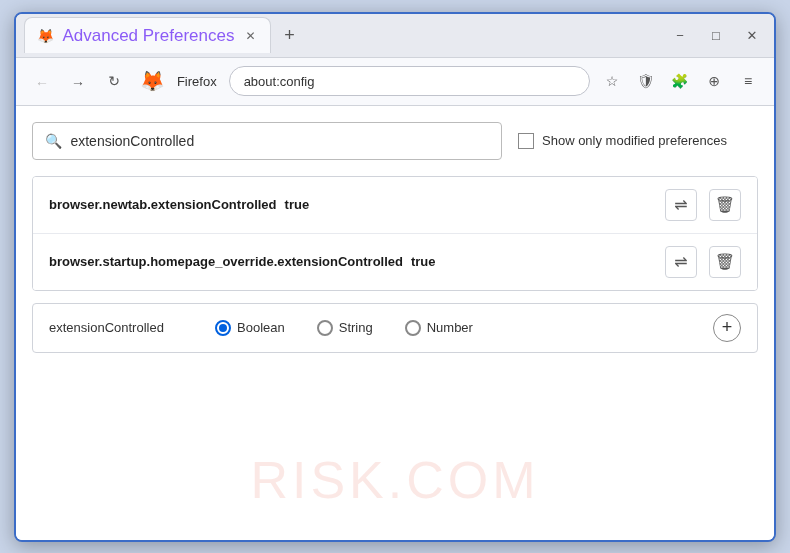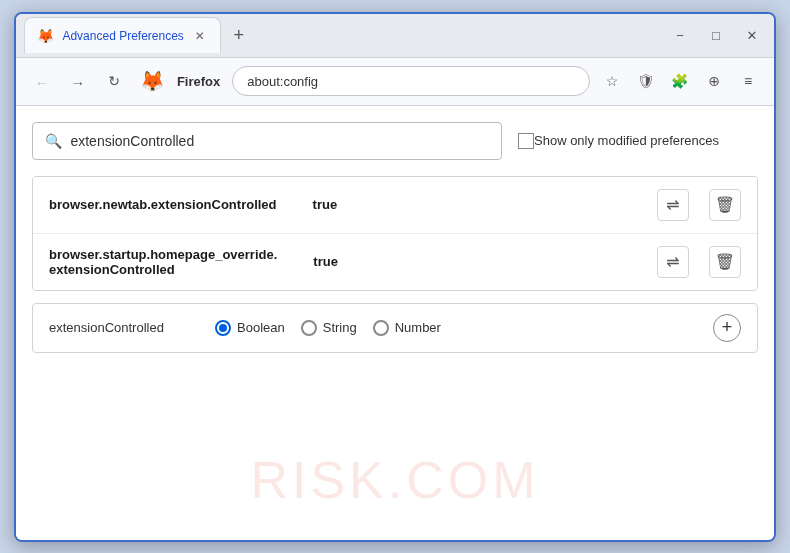--- a/index.html
+++ b/index.html
@@ -39,22 +39,22 @@
       background: #f8f9fc;
       border: 1px solid #d0d3da;
       border-bottom: none;
       border-radius: 8px 8px 0 0;
       padding: 6px 12px;
       gap: 8px;
       height: 36px;
       min-width: 160px;
     }
     .tab-title {
-      font-size: 12px;
-      color: #1d4ed8;
+      font-size: 17px;
+      color: #8b5cf6;
       font-weight: 500;
     }
     .tab-close {
       width: 16px;
       height: 16px;
       display: flex;
       align-items: center;
       justify-content: center;
       border-radius: 50%;
       cursor: pointer;
@@ -196,21 +196,21 @@
       border: none;
       outline: none;
       font-size: 14px;
       color: #333;
       flex: 1;
       background: transparent;
     }
     .checkbox-row {
       display: flex;
       align-items: center;
-      gap: 0;
+      gap: 8px;
       cursor: pointer;
     }
     .checkbox-box {
       width: 16px;
       height: 16px;
       border: 1px solid #888;
       background: white;
       display: flex;
       align-items: center;
       justify-content: center;
@@ -226,42 +226,42 @@
       border-radius: 4px;
       overflow: hidden;
       margin-bottom: 12px;
     }
     .result-row {
       display: flex;
       align-items: center;
       padding: 12px 16px;
       border-bottom: 1px solid #e8eaef;
       background: white;
-      gap: 16px;
+      gap: 8px;
     }
     .result-row:last-child {
       border-bottom: none;
     }
     .pref-name {
       font-weight: 700;
       font-size: 13px;
       color: #1a1a1a;
       flex: 0 0 auto;
     }
     .pref-name-wrap {
       display: flex;
-      flex-direction: column;
+      flex-direction: row;
       flex: 0 0 auto;
       min-width: 200px;
     }
     .pref-value {
       font-weight: 700;
       font-size: 13px;
       color: #1a1a1a;
-      margin-left: 20px;
+      margin-left: 0;
     }
     .spacer { flex: 1; }
     .action-btn {
       width: 32px;
       height: 32px;
       display: flex;
       align-items: center;
       justify-content: center;
       border-radius: 4px;
       cursor: pointer;
@@ -283,21 +283,21 @@
       gap: 16px;
     }
     .add-pref-name {
       font-size: 13px;
       color: #333;
       min-width: 150px;
     }
     .radio-group {
       display: flex;
       align-items: center;
-      gap: 16px;
+      gap: 32px;
     }
     .radio-item {
       display: flex;
       align-items: center;
       gap: 6px;
       cursor: pointer;
     }
     .radio-circle {
       width: 16px;
       height: 16px;
@@ -355,21 +355,21 @@
       <div class="win-btn">□</div>
       <div class="win-btn close">✕</div>
     </div>
   </div>
 
   <div class="nav-bar">
     <div class="nav-btn disabled">←</div>
     <div class="nav-btn">→</div>
     <div class="nav-btn">↻</div>
     <span style="font-size:20px; margin:0 4px;">🦊</span>
-    <span style="font-size:13px;color:#333;font-weight:700;margin-right:4px;">Firefox</span>
+    <span style="font-size:13px;color:#333;font-weight:400;margin-right:4px;">Firefox</span>
     <div class="address-bar">
       <span class="address-text">about:config</span>
     </div>
     <div class="nav-icons">
       <div class="nav-icon">☆</div>
       <div class="nav-icon">🛡</div>
       <div class="nav-icon">🧩</div>
       <div class="nav-icon">⊕</div>
       <div class="nav-icon">≡</div>
     </div>

